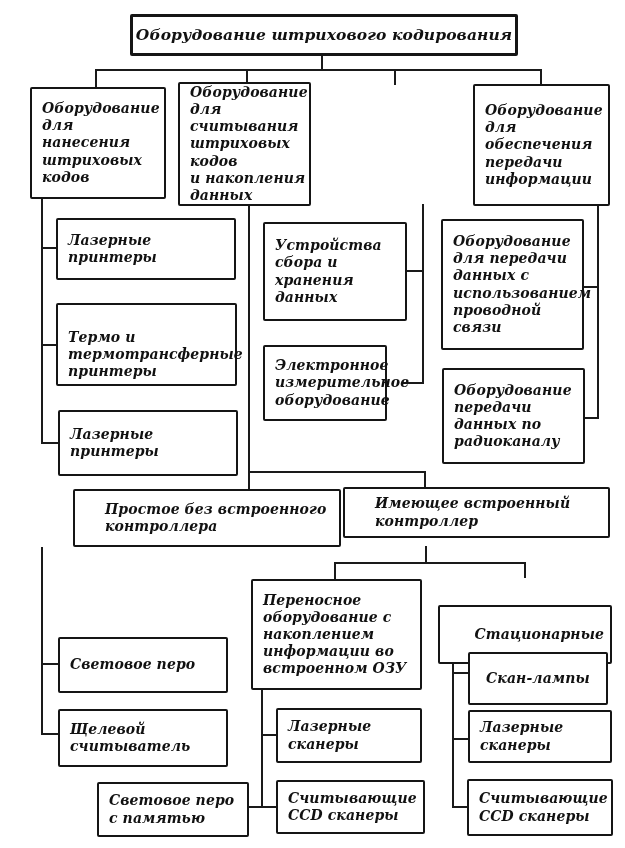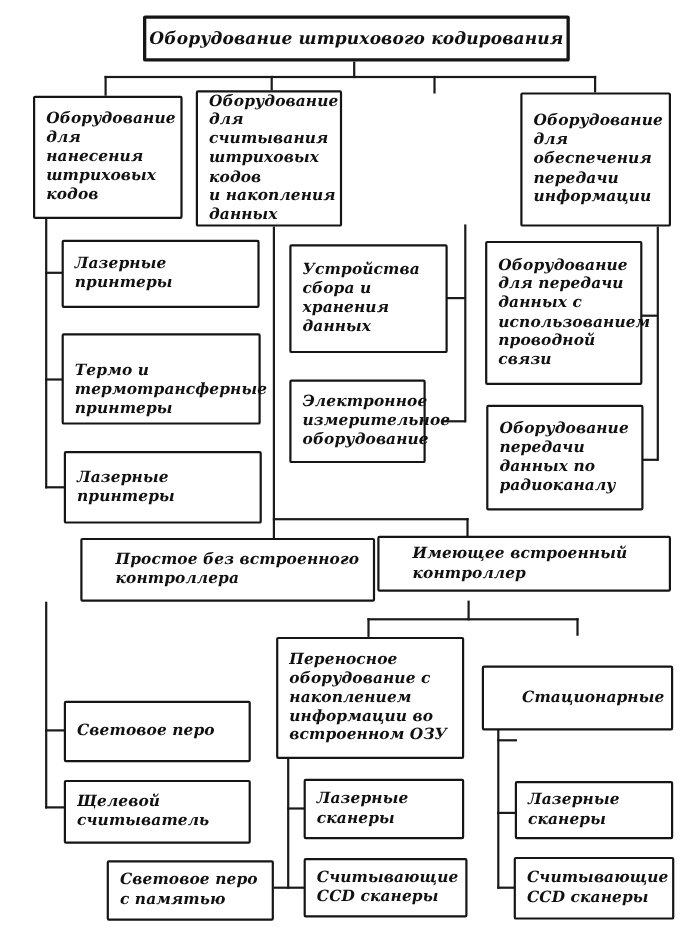--- a/index.html
+++ b/index.html
@@ -171,20 +171,23 @@
   <div class="node" style="left:276px; top:780px; width:149px; height:54px;">
     <span class="label">Считывающие
 CCD сканеры</span>
   </div>
 
   <div class="node" style="left:97px; top:782px; width:152px; height:55px;">
     <span class="label">Световое перо
 с памятью</span>
   </div>
 
+  <div class="node" style="left:468px; top:652px; width:140px; height:53px; justify-content:center; padding-left:6px;">
+    <span class="label">Скан-лампы</span>
+  </div>
 
   <div class="node" style="left:468px; top:710px; width:144px; height:53px;">
     <span class="label">Лазерные
 сканеры</span>
   </div>
 
   <div class="node" style="left:467px; top:779px; width:146px; height:57px;">
     <span class="label">Считывающие
 CCD сканеры</span>
   </div>

